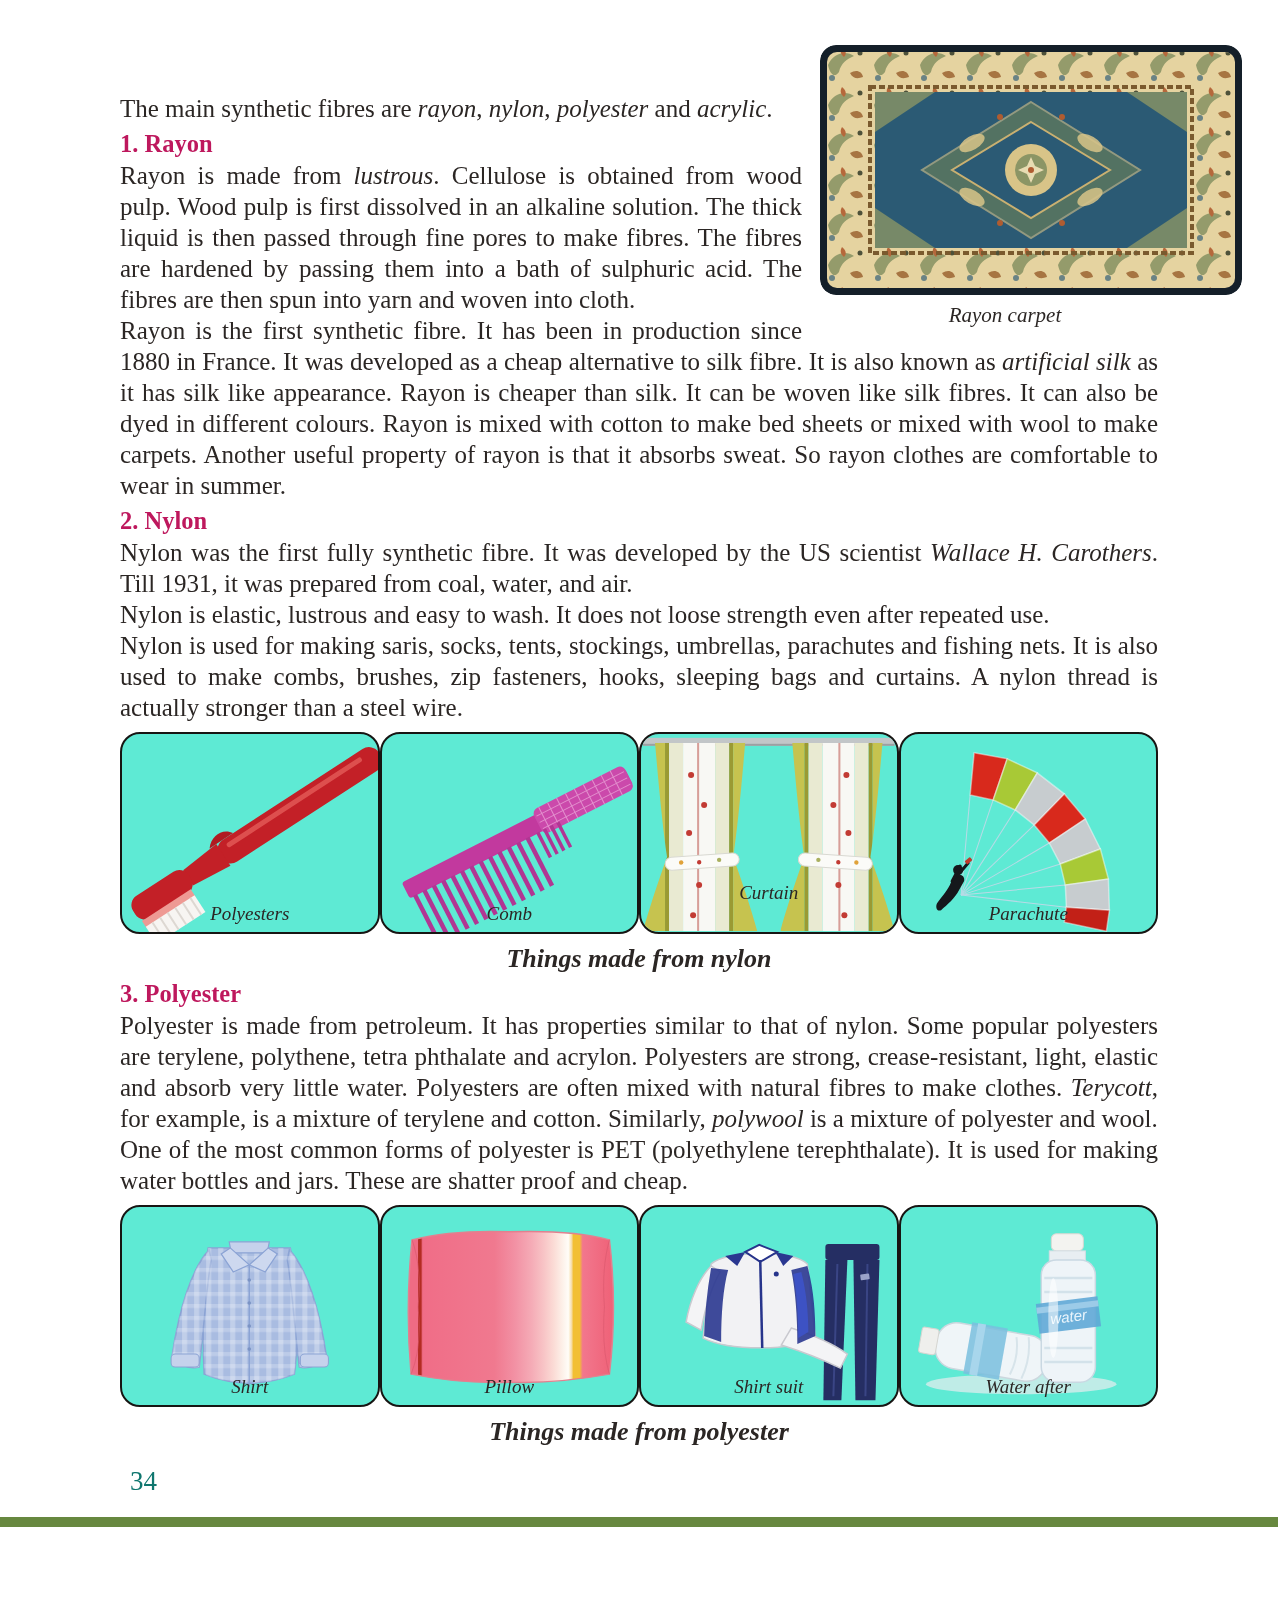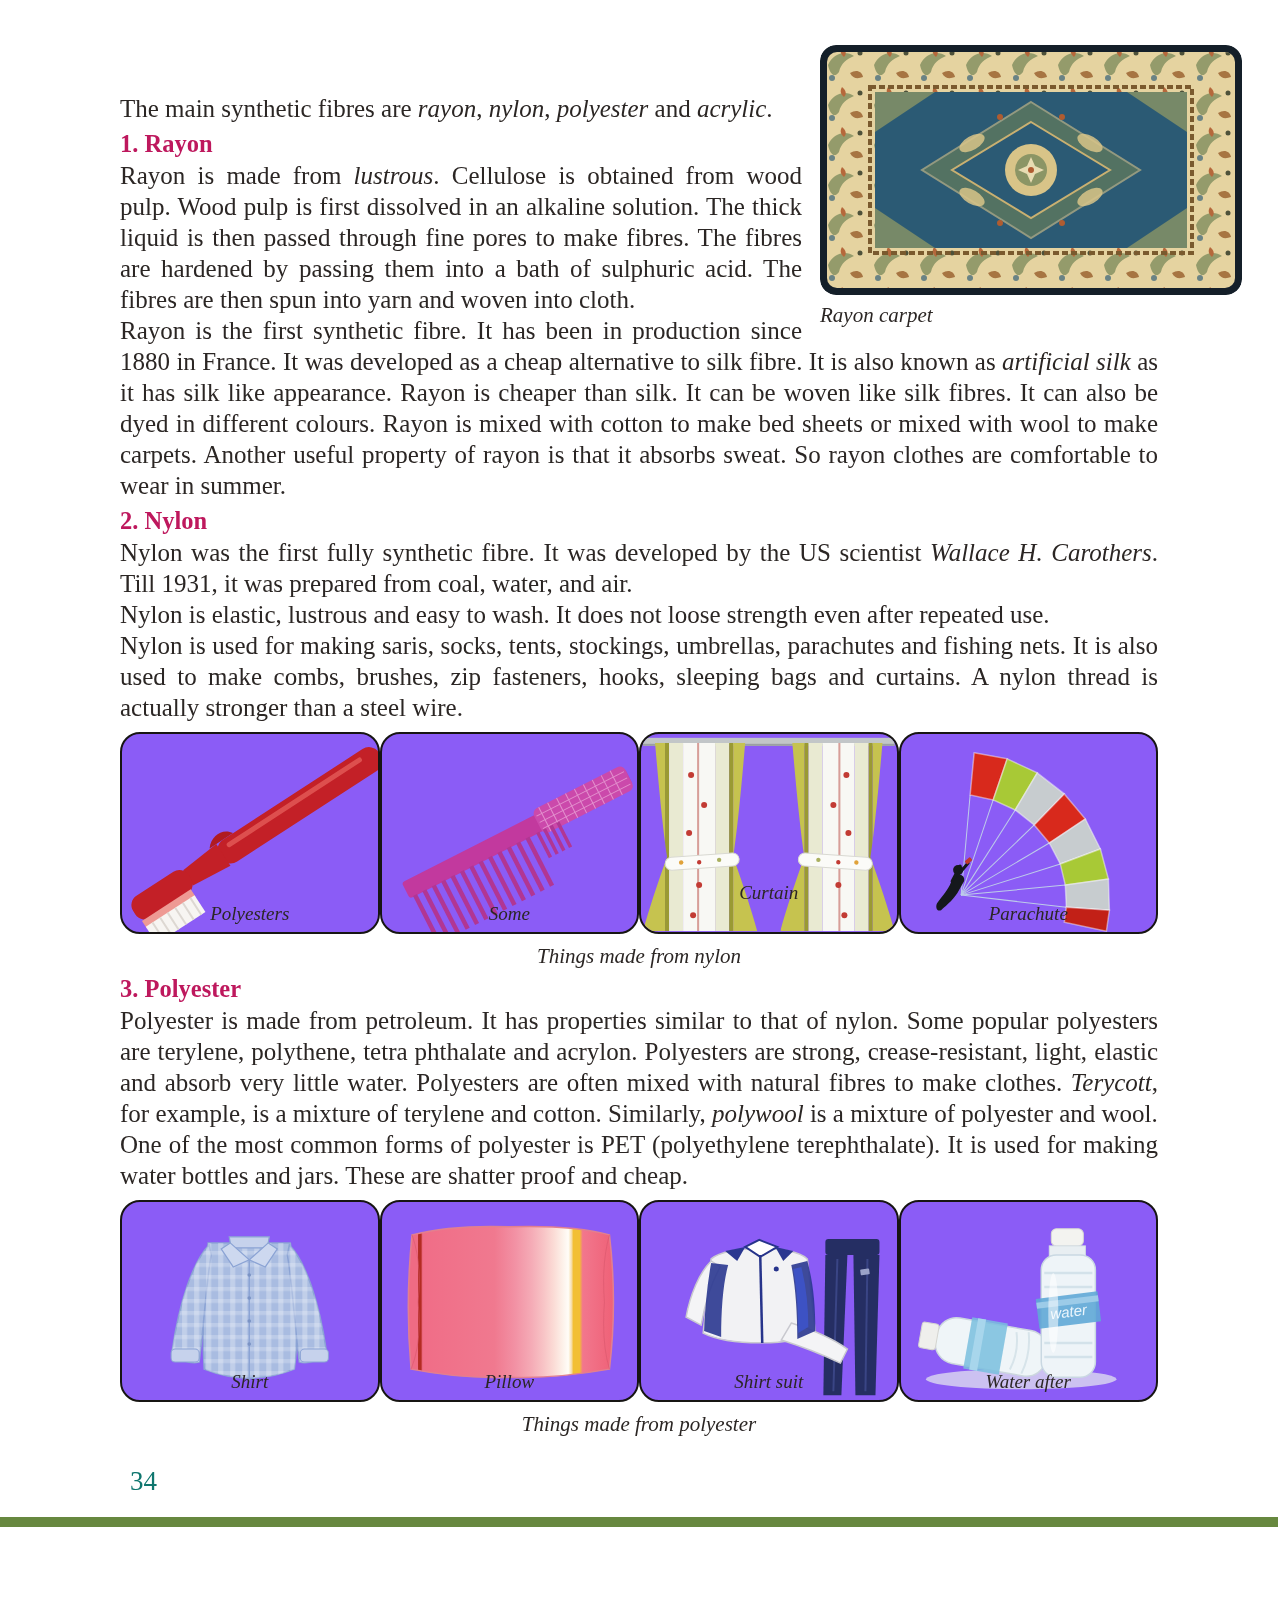--- a/index.html
+++ b/index.html
@@ -1,30 +1,30 @@
 <!DOCTYPE html>
 <html><head>
 <meta charset="utf-8">
 <style>
   html,body{margin:0;padding:0;background:#ffffff;}
   body{width:1278px;height:1620px;overflow:hidden;font-family:"Liberation Serif",serif;color:#2b2624;}
   .page{position:relative;width:1278px;height:1620px;background:#fff;}
   .content{position:absolute;left:120px;top:45px;width:1038px;}
-  .carpet-fig{float:right;width:370px;margin:0 -32px 6px 18px;text-align:left;}
+  .carpet-fig{float:right;width:370px;margin:0 -32px 6px 18px;text-align:center;}
   .carpet-fig svg{display:block;border-radius:16px;}
   .carpet-fig figcaption{font-style:italic;font-size:21px;margin-top:8px;color:#2b2624;}
   p.body{margin:0;font-size:25px;line-height:31px;text-align:justify;}
   p.intro{padding-top:48px;}
   h3.sec{margin:4px 0 1px 0;font-size:24.5px;line-height:31px;font-weight:bold;color:#be185d;}
   .figrow{display:flex;margin-top:9px;}
-  .card{flex:1;height:198px;border:2.5px solid #171513;border-radius:20px;background:#8b5cf6;position:relative;overflow:hidden;}
+  .card{flex:1;height:198px;border:2.5px solid #171513;border-radius:20px;background:#5eead4;position:relative;overflow:hidden;}
   .card svg{position:absolute;left:0;top:0;width:100%;height:100%;}
   .card-cap{position:absolute;bottom:7px;left:0;right:0;text-align:center;font-style:italic;font-size:19px;color:#2b2624;}
   .card-cap.raised{bottom:28px;}
-  .group-cap{text-align:center;font-style:italic;font-size:21px;margin:10px 0 2px 0;}
+  .group-cap{text-align:center;font-style:italic;font-size:26px;margin:10px 0 2px 0;font-weight:bold;}
   .page-number{position:absolute;left:130px;top:1466px;font-size:27px;color:#0f766e;}
   .footer-bar{position:absolute;left:0;top:1517px;width:1278px;height:10px;background:#67883f;}
   i{font-style:italic;}
 </style>
 </head>
 <body>
 
 <div class="page">
   <div class="content">
 
@@ -133,21 +133,21 @@
               <rect x="109" y="3" width="4.5" height="54"></rect>
                 <rect x="119.5" y="3" width="4.5" height="54"></rect>
               <rect x="130" y="3" width="4.5" height="54"></rect>
               <rect x="142" y="3" width="3.5" height="28"></rect>
                 <rect x="149.5" y="3" width="3.5" height="28"></rect>
               <rect x="157" y="3" width="3.5" height="28"></rect>
                 <rect x="164.5" y="3" width="3.5" height="28"></rect>
             </g>
           </g>
         </svg>
-        <div class="card-cap">Some</div>
+        <div class="card-cap">Comb</div>
       </div>
       <div class="card">
         <svg viewBox="0 0 255 196">
           <defs>
             <clipPath id="ct-panel">
               <path d="M14,8 L104,8 C100,55 96,95 92,122 C102,150 110,174 116,196 L2,196 C8,174 16,150 26,122 C22,95 18,55 14,8 Z"></path>
             </clipPath>
           </defs>
           <rect x="2" y="3" width="251" height="8" fill="#c2c6c8"></rect>
           <rect x="2" y="9" width="251" height="2" fill="#9ba0a3"></rect>

